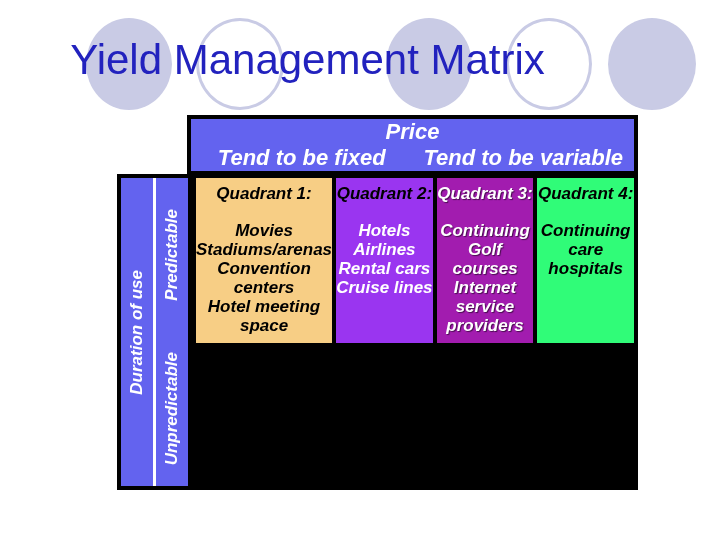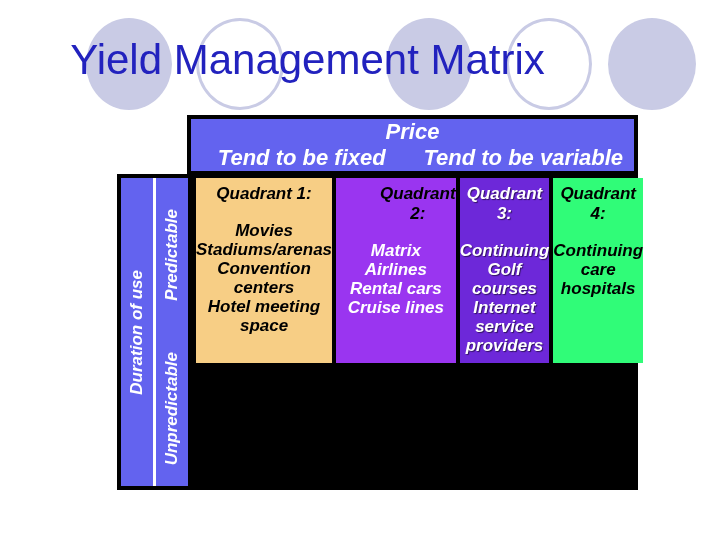--- a/index.html
+++ b/index.html
@@ -104,30 +104,30 @@
       <div class="quad-title" style="color: rgb(0, 0, 0);">Quadrant 1:</div>
       <div class="quad-items" style="color: rgb(0, 0, 0);">
         <div>Movies</div>
         <div>Stadiums/arenas</div>
         <div>Convention centers</div>
         <div>Hotel meeting space</div>
       </div>
     </div>
 
     <div class="quad" style="background-color: rgb(154, 53, 240);">
-      <div class="quad-title" style="color: rgb(0, 0, 0); padding-left: 44px;">Quadrant 2:</div>
+      <div class="quad-title" style="color: rgb(0, 0, 0);">Quadrant 2:</div>
       <div class="quad-items" style="color: rgb(255, 255, 255);">
-        <div>Matrix</div>
+        <div>Hotels</div>
         <div>Airlines</div>
         <div>Rental cars</div>
         <div>Cruise lines</div>
       </div>
     </div>
 
-    <div class="quad" style="background-color: #6d28d9;">
+    <div class="quad" style="background-color: #a21caf;">
       <div class="quad-title shadowed" style="color: rgb(255, 255, 255);">Quadrant 3:</div>
       <div class="quad-items shadowed" style="color: rgb(255, 255, 255);">
         <div>Continuing</div>
         <div>Golf courses</div>
         <div>Internet service providers</div>
       </div>
     </div>
 
     <div class="quad" style="background-color: rgb(48, 252, 120);">
       <div class="quad-title" style="color: rgb(0, 0, 0);">Quadrant 4:</div>

